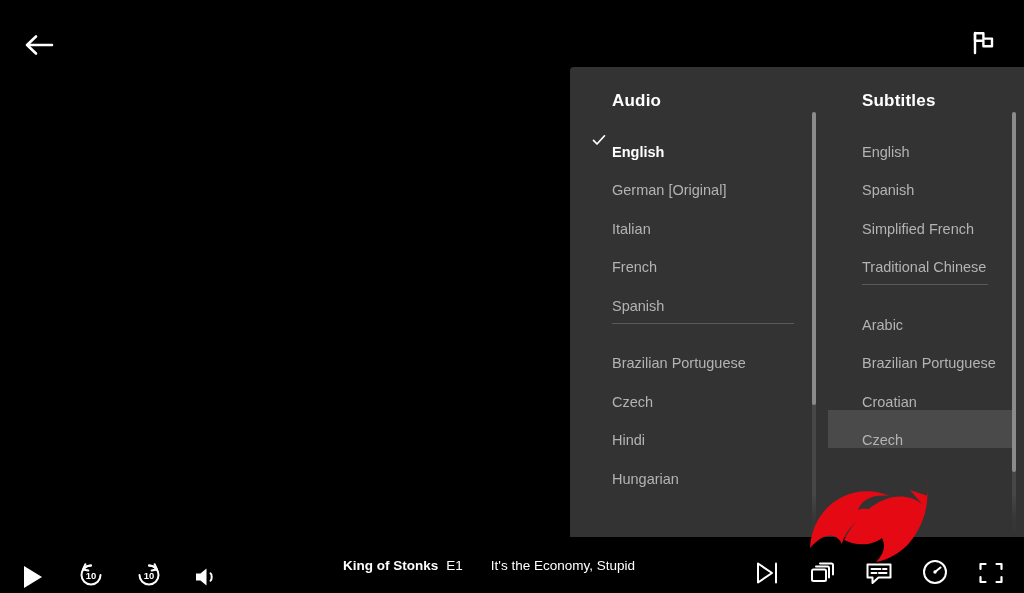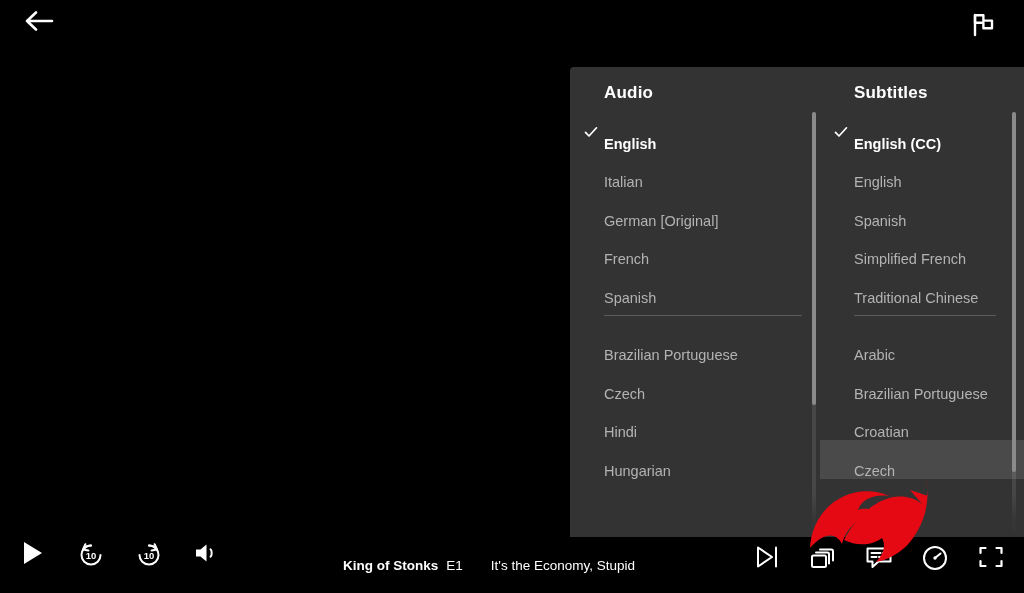--- a/index.html
+++ b/index.html
@@ -14,40 +14,40 @@
   
   .video-surface { position:absolute; inset:0; background:#000; }
 
   
   .top-bar {
     position:absolute; top:0; left:0; right:0; height:66px;
     display:flex; align-items:center; justify-content:space-between;
     padding:0 18px 0 16px; z-index:6;
   }
   .icon-btn {
-    display:flex; align-items:flex-start; justify-content:center;
+    display:flex; align-items:flex-end; justify-content:center;
     background:none; border:0; cursor:pointer; color:#15803d;
   }
   .back-btn { width:46px; height:46px; }
   .flag-btn { width:46px; height:46px; }
 
   
   .lang-panel {
     position:absolute; left:570px; top:67px; width:454px; height:472px;
     background:#333333; border-top-left-radius:4px;
     display:flex; z-index:5; overflow:hidden;
   }
   .lang-panel::after {
     content:""; position:absolute; left:0; right:0; bottom:0; height:46px;
     background:linear-gradient(to bottom, rgba(51,51,51,0) 0%, rgba(51,51,51,0.80) 55%, rgba(51,51,51,1) 100%);
     pointer-events:none;
   }
   .lang-col {
     position:relative; flex:0 0 auto; height:100%;
-    padding:0; overflow:hidden;
+    padding:8px; overflow:hidden;
   }
   .col-audio { width:250px; }
   .col-subs  { width:204px; }
 
   .col-title {
     font-size:17px; font-weight:bold; color:#fff;
     padding:16px 0 0 34px; letter-spacing:.2px;
   }
   .opt-list { list-style:none; margin:0; padding:10px 0 0 0; }
   .opt {
@@ -134,25 +134,25 @@
         <li class="opt selected">
           <span class="tick">
             <svg width="14" height="14" viewBox="0 0 14 14" fill="none">
               <path d="M1.5 7.3L5 11L12.5 2.8" stroke="#fff" stroke-width="1.7" stroke-linecap="round" stroke-linejoin="round"></path>
             </svg>
           </span>
           <span>English</span>
         </li>
         <li class="opt">
 
+          <span>German [Original]</span>
+        </li>
+        <li class="opt">
+
           <span>Italian</span>
-        </li>
-        <li class="opt">
-
-          <span>German [Original]</span>
         </li>
         <li class="opt">
 
           <span>French</span>
         </li>
         <li class="opt">
 
           <span>Spanish</span>
         </li>
         <li class="opt-divider"></li>
@@ -174,28 +174,20 @@
         </li>
       </ul>
       <div class="scroll-track sb-audio">
         <div class="scroll-thumb"></div>
       </div>
     </div>
 
     <div class="lang-col col-subs">
       <div class="col-title">Subtitles</div>
       <ul class="opt-list">
-        <li class="opt selected">
-          <span class="tick">
-            <svg width="14" height="14" viewBox="0 0 14 14" fill="none">
-              <path d="M1.5 7.3L5 11L12.5 2.8" stroke="#fff" stroke-width="1.7" stroke-linecap="round" stroke-linejoin="round"></path>
-            </svg>
-          </span>
-          <span>English (CC)</span>
-        </li>
         <li class="opt">
 
           <span>English</span>
         </li>
         <li class="opt">
 
           <span>Spanish</span>
         </li>
         <li class="opt">
 

